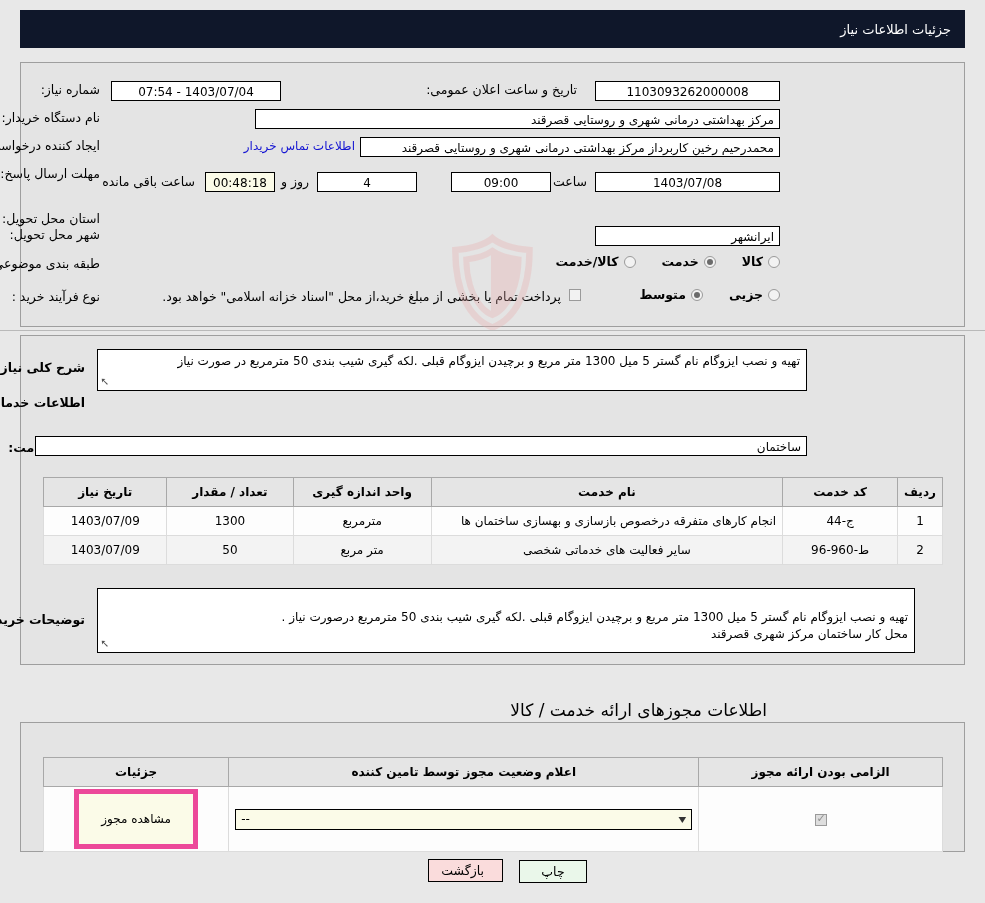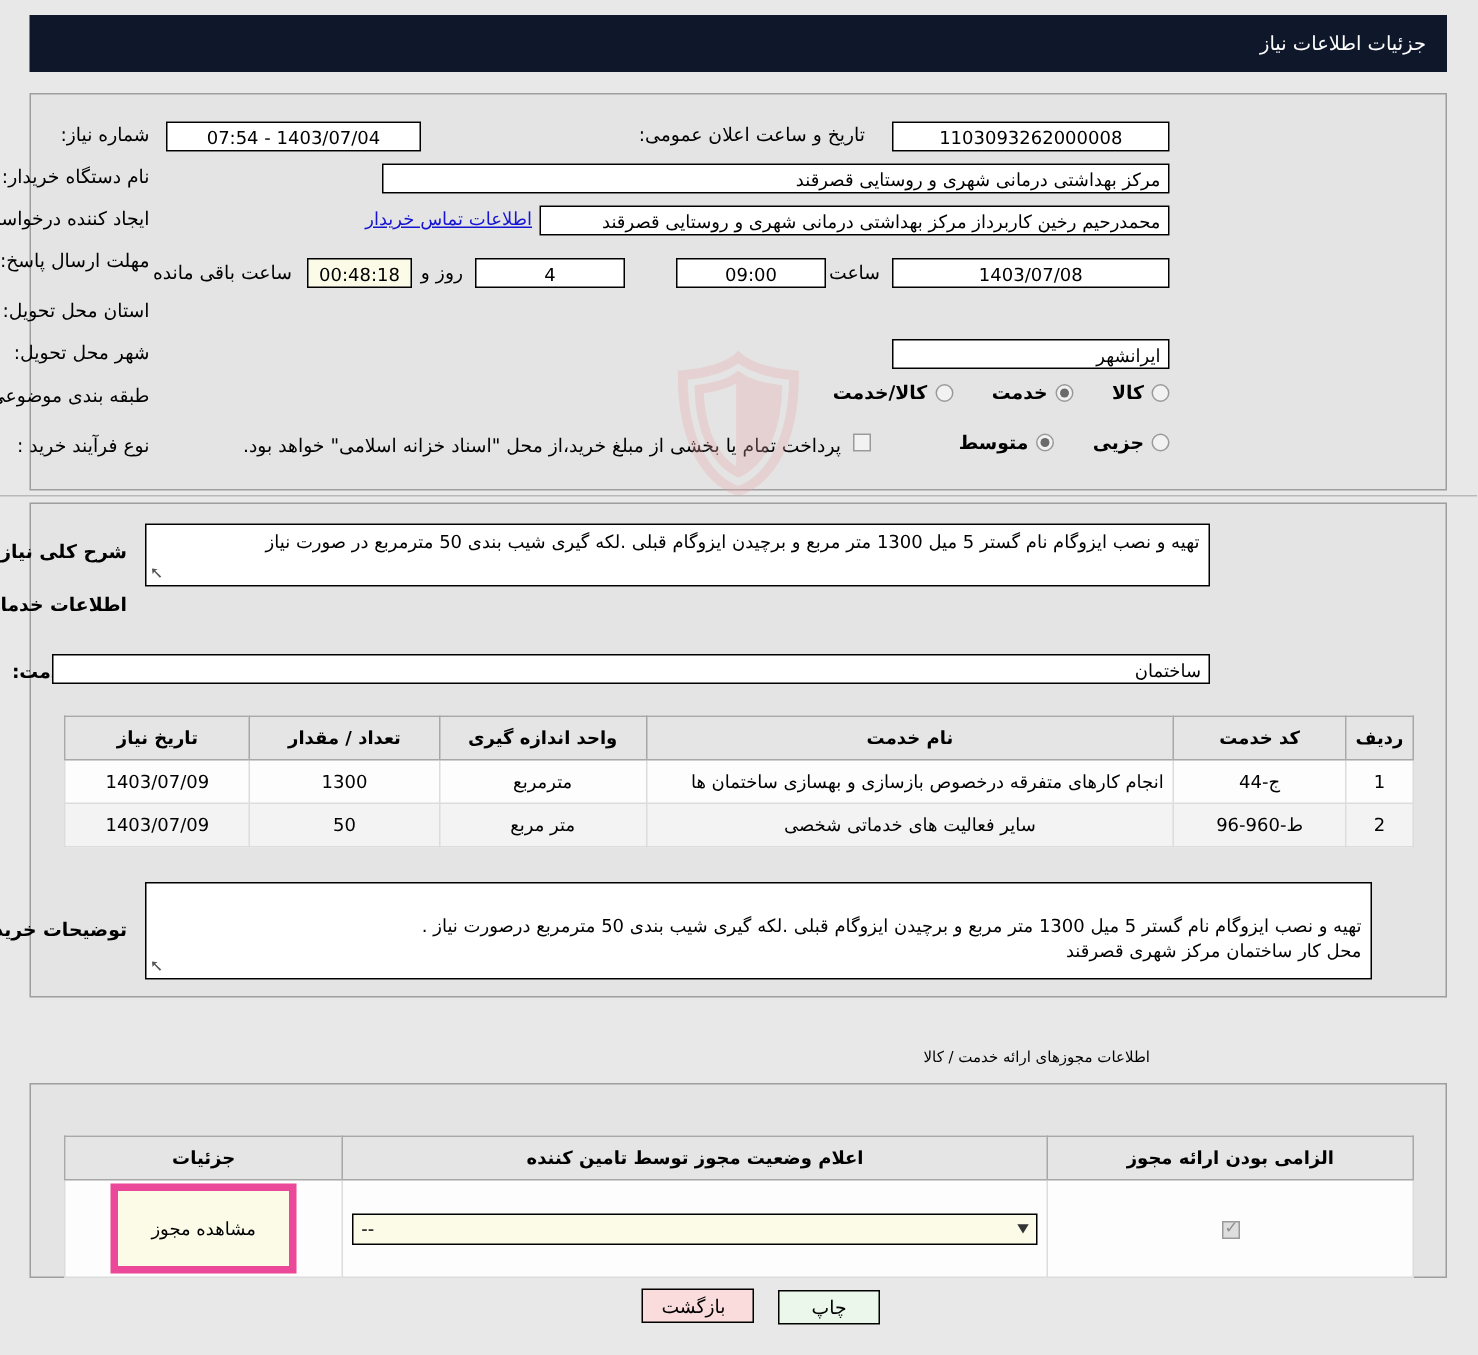--- a/index.html
+++ b/index.html
@@ -126,21 +126,21 @@
   .watermark{
     position:absolute;left:160px;top:228px;width:660px;height:110px;
     pointer-events:none;opacity:.30;
     display:flex;align-items:center;justify-content:center;
     font-size:58px;font-weight:bold;color:#b8b8b8;
     letter-spacing:1px;user-select:none;
   }
   .watermark .shield{
     color:#e9a8a8;font-size:92px;margin-left:6px;line-height:1;
   }
-  .section-note{position:absolute;font-size:10px;}
+  .section-note{position:absolute;font-size:17px;}
 </style>
 </head>
 <body>
 
 <div class="page">
 
   <div class="header-bar">
     <span>جزئیات اطلاعات نیاز</span>
   </div>
 
@@ -157,34 +157,34 @@
 
   <div class="row" style="right:885px;top:110px;">
     <span class="lbl">نام دستگاه خریدار:</span>
   </div>
   <div class="fld fld-r" style="position:absolute;right:205px;top:109px;width:525px;">مرکز بهداشتی درمانی شهری و روستایی قصرقند</div>
 
   <div class="row" style="right:885px;top:138px;">
     <span class="lbl">ایجاد کننده درخواست:</span>
   </div>
   <div class="fld fld-r" style="position:absolute;right:205px;top:137px;width:420px;">محمدرحیم رخین کاربرداز مرکز بهداشتی درمانی شهری و روستایی قصرقند</div>
-  <a class="link" style="position:absolute;right:630px;top:139px;text-decoration:underline;">اطلاعات تماس خریدار</a>
+  <a class="link" style="position:absolute;right:630px;top:139px;">اطلاعات تماس خریدار</a>
 
   <div class="row" style="right:885px;top:166px;width:90px;display:block;line-height:15px;">
     <span class="lbl">مهلت ارسال پاسخ: تا تاریخ:</span>
   </div>
   <div class="fld" style="position:absolute;right:205px;top:172px;width:185px;">1403/07/08</div>
   <span class="lbl" style="position:absolute;right:398px;top:174px;">ساعت</span>
   <div class="fld" style="position:absolute;right:434px;top:172px;width:100px;">09:00</div>
   <div class="fld" style="position:absolute;right:568px;top:172px;width:100px;">4</div>
   <span class="lbl" style="position:absolute;right:676px;top:174px;">روز و</span>
   <div class="fld fld-yellow" style="position:absolute;right:710px;top:172px;width:70px;">00:48:18</div>
   <span class="lbl" style="position:absolute;right:790px;top:174px;">ساعت باقی مانده</span>
 
-  <div class="row" style="right:885px;top:199px;">
+  <div class="row" style="right:885px;top:211px;">
     <span class="lbl">استان محل تحویل:</span>
   </div>
 
   <div class="row" style="right:885px;top:227px;">
     <span class="lbl">شهر محل تحویل:</span>
   </div>
   <div class="fld fld-r" style="position:absolute;right:205px;top:226px;width:185px;">ایرانشهر</div>
 
   <span class="lbl" style="position:absolute;right:885px;top:256px;">طبقه بندی موضوعی:</span>
   <div style="position:absolute;right:205px;top:254px;width:570px;display:flex;justify-content:flex-start;">

